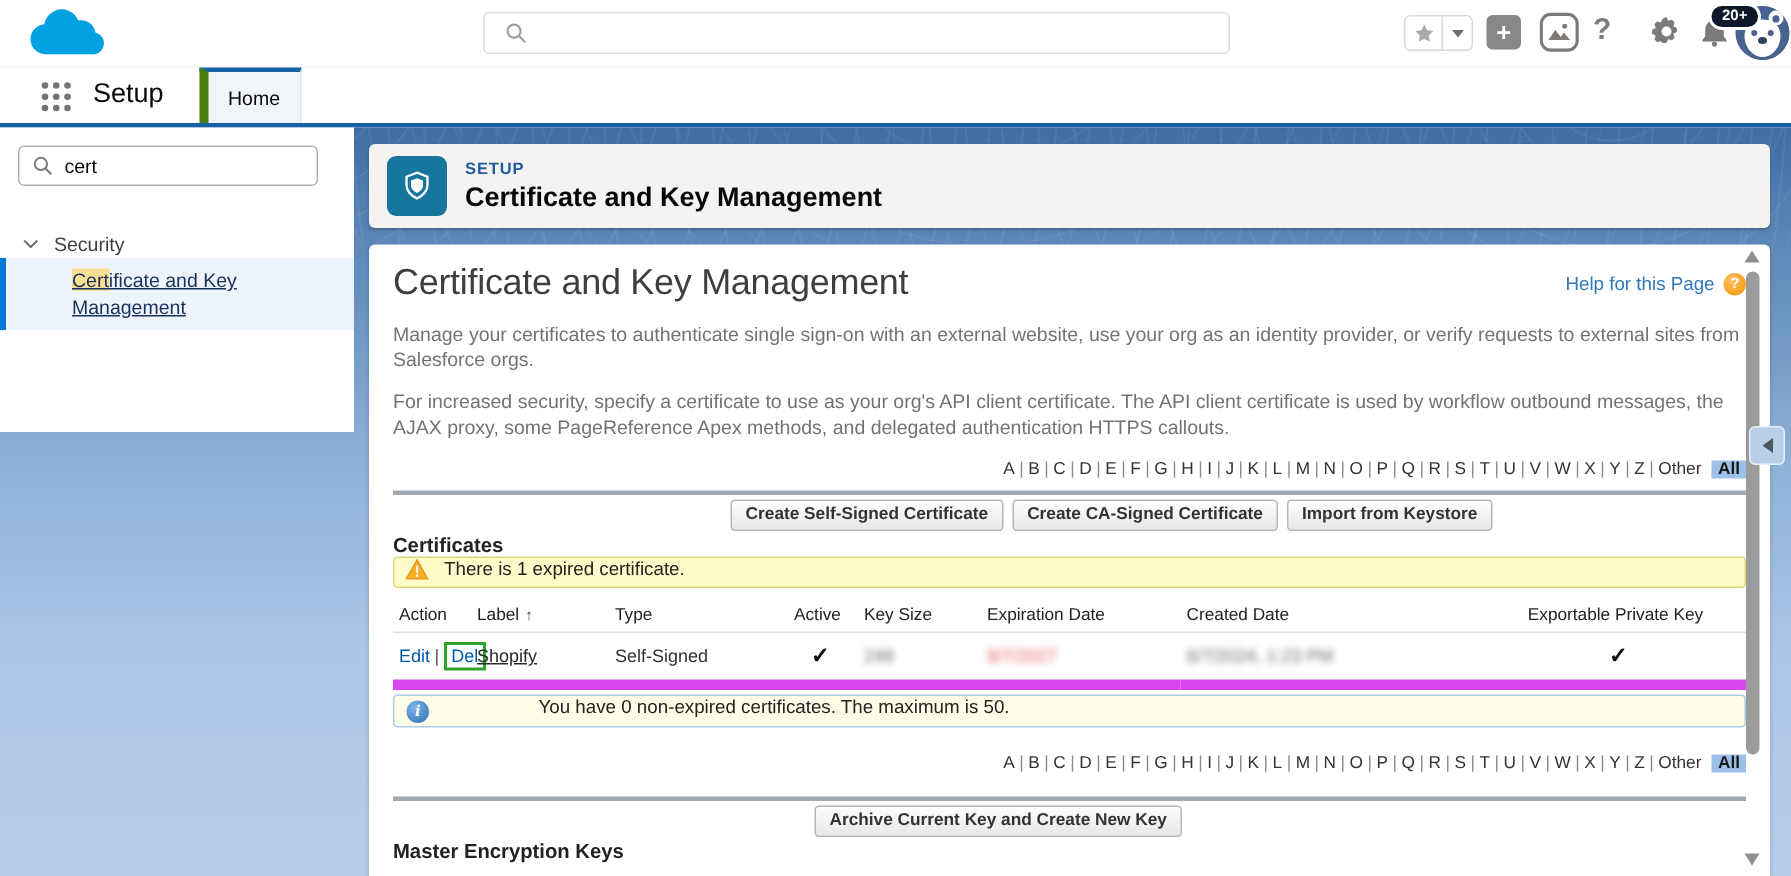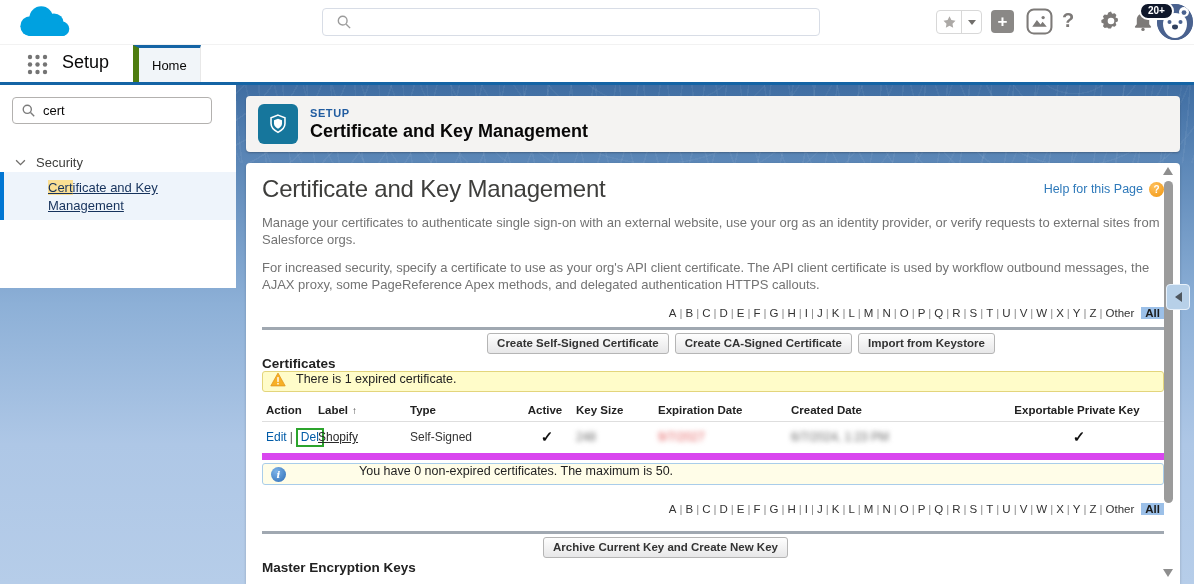--- a/index.html
+++ b/index.html
@@ -86,21 +86,21 @@
 
   .msg-bar { display:flex; align-items:flex-start; font-size:12.5px; color:#222; border-radius:3px; }
   .warn-bar { height:21px; background:#fffcc9; border:1px solid #e3d57c; padding-left:7px; }
   .warn-bar .txt { margin-left:10px; }
   .info-bar { position:relative; height:22px; background:#fffde8; border:1px solid #a9cdea; margin-top:3px; padding-left:96px; }
   .info-icon { position:absolute; left:8px; top:3px; width:15px; height:15px; border-radius:50%; background:radial-gradient(circle at 35% 30%,#7db3e8,#2e6db6); color:#fff; font-family:"DejaVu Serif",serif; font-style:italic; font-weight:bold; font-size:10px; display:flex; align-items:center; justify-content:center; }
 
   table { width:100%; border-collapse:collapse; table-layout:fixed; }
   .certs { margin-top:8px; }
   .keys { margin-top:6px; }
-  th { text-align:left; font-size:11.5px; font-weight:bold; color:#222; padding:4px 4px 5px; border-bottom:1px solid #dedede; white-space:nowrap; overflow:hidden; }
+  th { text-align:left; font-size:11.5px; font-weight:normal; color:#222; padding:4px 4px 5px; border-bottom:1px solid #dedede; white-space:nowrap; overflow:hidden; }
   td { font-size:12px; color:#333; padding:6px 4px 7px; border-bottom:7px solid #d946ef; white-space:nowrap; }
   .certs th:nth-child(4), .certs td:nth-child(4), .certs th:nth-child(8), .certs td:nth-child(8) { text-align:center; }
   .sort { font-size:10px; margin-left:4px; color:#444; }
   a.tbl-link { color:#015ba7; text-decoration:none; cursor:pointer; }
   .sep { color:#555; margin:0 3px; }
   .annot { border:2px solid #2ca42c; padding:0 3px 1px; }
   a.row-label { color:#2a2a2a; text-decoration:underline; cursor:pointer; }
   .check { font-size:15px; font-weight:bold; color:#111; }
   .redacted { filter:blur(2.4px); color:#6b6b6b; }
   .redacted.red { color:#e25a5a; }

